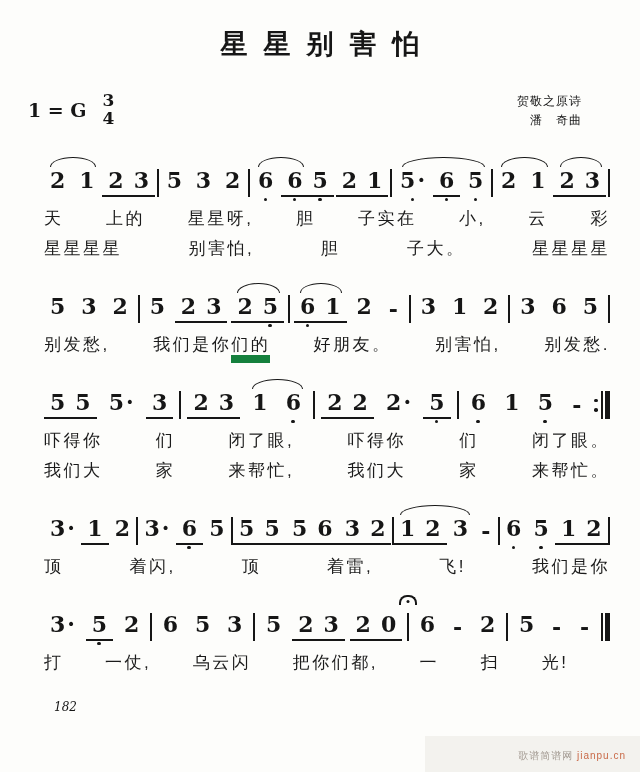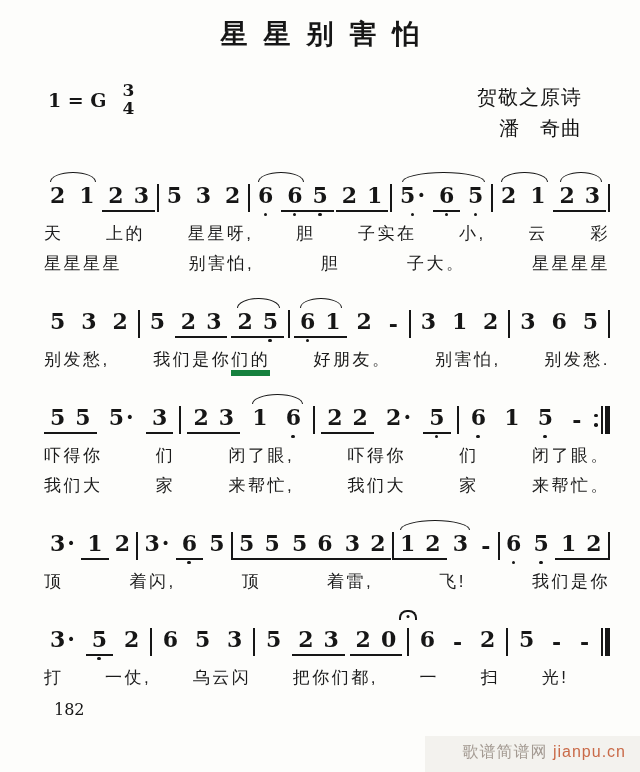--- a/index.html
+++ b/index.html
@@ -1,23 +1,23 @@
 <!DOCTYPE html>
 <html><head>
 <meta charset="utf-8">
 <style>
   html,body{margin:0;padding:0;}
   body{font-family:"Liberation Sans",sans-serif;color:#161616;background:#e8e8e8;}
   .page{position:relative;width:640px;height:772px;background:#fdfdfb;overflow:hidden;margin:0 auto;}
-  .title{margin:0;padding-top:16px;text-align:center;font-family:"DejaVu Serif",serif;
+  .title{margin:10px;padding-top:16px;text-align:center;font-family:"DejaVu Serif",serif;
          font-size:27px;font-weight:bold;letter-spacing:16px;text-indent:16px;}
-  .keyrow{display:flex;justify-content:space-between;align-items:flex-start;margin:30px 58px 0 48px;gap:36px;}
+  .keyrow{display:flex;justify-content:space-between;align-items:flex-start;margin:30px 58px 0 28px;gap:36px;}
   .keysig{display:flex;align-items:center;gap:16px;font-family:"DejaVu Serif",serif;font-weight:bold;font-size:19px;}
   .meter{display:flex;flex-direction:column;align-items:center;line-height:1.05;font-size:17px;font-weight:bold;}
-  .credits{text-align:right;font-size:20px;line-height:1.55;letter-spacing:1px;}
+  .credits{text-align:right;font-size:12px;line-height:1.55;letter-spacing:1px;}
   .credits div{white-space:pre;}
   #score{margin-top:6px;}
   .line{margin:17px 30px 0 44px;}
   .line:first-child{margin-top:22px;}
   .music-row{position:relative;display:flex;justify-content:space-between;align-items:center;
              height:34px;padding-top:15px;}
   .unit{display:inline-flex;align-items:flex-end;padding:0 1px 3px 1px;border-bottom:2px solid transparent;}
   .unit.beam{border-bottom-color:#161616;}
   .note{position:relative;display:inline-block;padding:0 5px;}
   .digit,.adot,.dash{font-family:"DejaVu Serif",serif;font-weight:bold;font-size:22px;line-height:1;}
@@ -32,24 +32,24 @@
            width:3px;height:3px;background:#161616;border-radius:50%;}
   .endrep,.final{display:inline-flex;align-items:center;}
   .repdots{display:inline-flex;flex-direction:column;gap:6px;margin-right:3px;}
   .rdot{width:3.5px;height:3.5px;background:#161616;border-radius:50%;}
   .thin{width:2px;height:28px;background:#161616;display:inline-block;}
   .thick{width:5px;height:28px;background:#161616;display:inline-block;margin-left:2px;}
   .slur{position:absolute;height:9px;border:1.6px solid #161616;border-bottom:none;
         border-radius:50% 50% 0 0 / 100% 100% 0 0;}
   .lyric-row{display:flex;justify-content:space-between;font-size:17px;letter-spacing:2.5px;
              margin-top:7px;color:#1b1b1b;white-space:pre;}
-  .lu{border-bottom:6px solid #15803d;padding-bottom:1px;}
-  .pagenum{position:absolute;left:54px;top:700px;font-family:"DejaVu Serif",serif;font-size:16px;}
+  .lu{border-bottom:8px solid #15803d;padding-bottom:1px;}
+  .pagenum{position:absolute;left:54px;top:700px;font-family:"DejaVu Serif",serif;font-size:12px;font-style:italic;}
   .wmband{position:absolute;right:0;bottom:0;width:215px;height:36px;background:#f3f2ee;}
-  .watermark{position:absolute;right:14px;bottom:9px;font-size:16px;letter-spacing:1px;text-decoration:none;}
+  .watermark{position:absolute;right:14px;bottom:9px;font-size:10px;letter-spacing:1px;text-decoration:none;}
 </style>
 </head>
 <body>
 
 <div class="page">
   <h1 class="title">星星别害怕</h1>
 
   <div class="keyrow">
     <div class="keysig">
       <span>1 = G</span>

